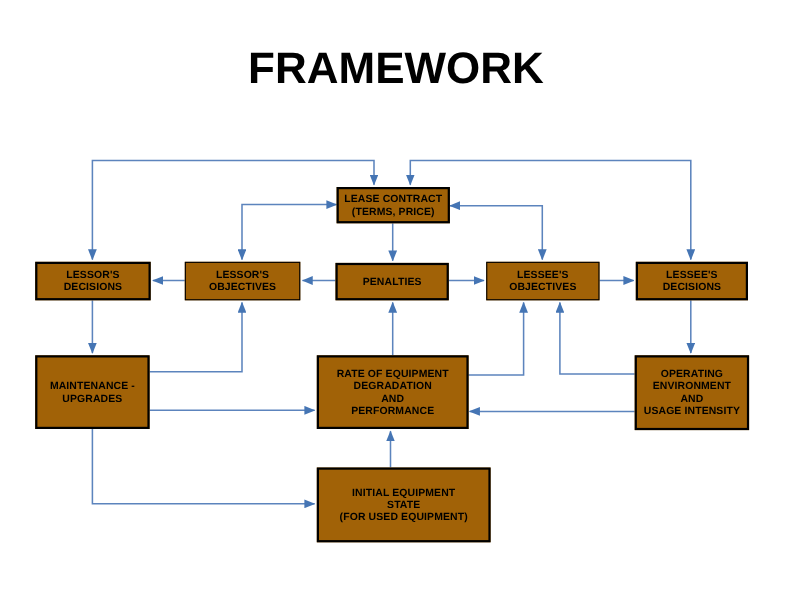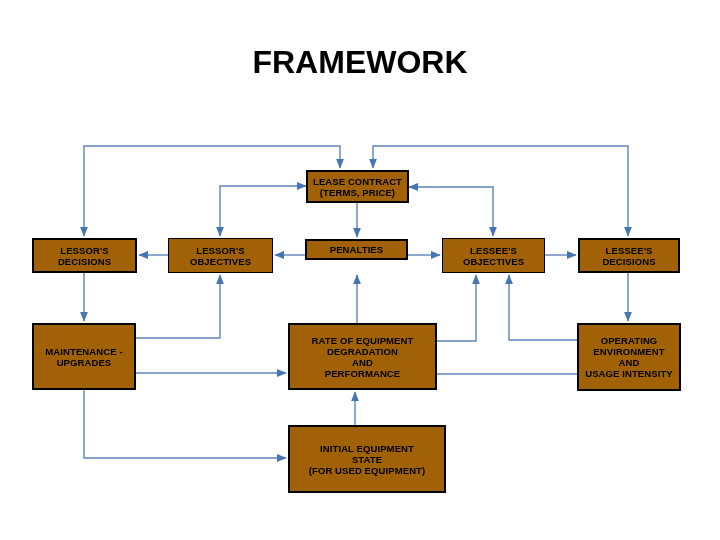--- a/index.html
+++ b/index.html
@@ -3,45 +3,45 @@
 <meta charset="utf-8">
 <style>
   html,body{margin:0;padding:0;}
   #slide{
     position:relative;width:720px;height:540px;overflow:hidden;
     background:var(--background,#fff);
     font-family:"Liberation Sans","DejaVu Sans",sans-serif;
   }
   #page-title{
     position:absolute;top:42px;left:0;width:720px;text-align:center;
-    font-size:32px;line-height:40px;font-weight:bold;letter-spacing:0px;
+    font-size:40px;line-height:40px;font-weight:bold;letter-spacing:0px;
     color:var(--title-text,#000);
   }
   svg.connectors{position:absolute;left:0;top:0;width:720px;height:540px;}
   svg.connectors path.edge{fill:none;stroke:var(--connector-line,#5c84bd);stroke-width:1.4;}
   svg.connectors marker path{fill:var(--connector-arrow,#4575b4);}
   .box{
     position:absolute;box-sizing:border-box;background:#a16207;
     border:2.5px solid var(--box-border,#000);
     display:flex;align-items:center;justify-content:center;
   }
   .box .box-label{
     display:block;text-align:center;white-space:pre-line;
     font-size:9.5px;line-height:11px;font-weight:bold;letter-spacing:0.1px;
     color:var(--box-text,#000);
   }
   .box.thin{border-width:1.7px;}
   #b-lease {left:306px;top:170px;width:103px;height:33px;}
   #b-lsd   {left:32px; top:238px;width:105px;height:35px;}
   #b-lso   {left:168px;top:238px;width:105px;height:35px;}
-  #b-pen   {left:305px;top:239px;width:103px;height:21px;justify-content:center;}
+  #b-pen   {left:305px;top:239px;width:103px;height:34px;justify-content:center;}
   #b-leo   {left:442px;top:238px;width:103px;height:35px;}
   #b-led   {left:578px;top:238px;width:102px;height:35px;}
   #b-mnt   {left:32px; top:323px;width:104px;height:67px;}
-  #b-rate  {left:288px;top:323px;width:149px;height:67px;}
+  #b-rate  {left:288px;top:323px;width:138px;height:67px;}
   #b-ope   {left:577px;top:323px;width:104px;height:68px;}
   #b-ini   {left:288px;top:425px;width:158px;height:68px;}
 </style>
 </head>
 <body>
 
 <div id="slide">
 
   <div id="page-title">FRAMEWORK</div>
 

